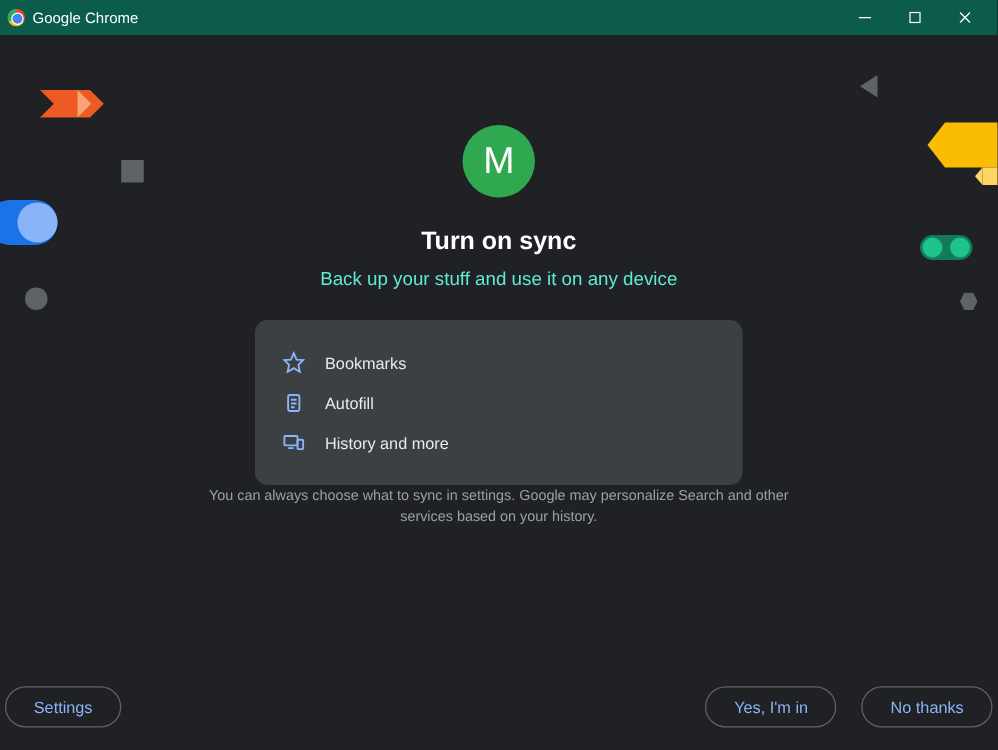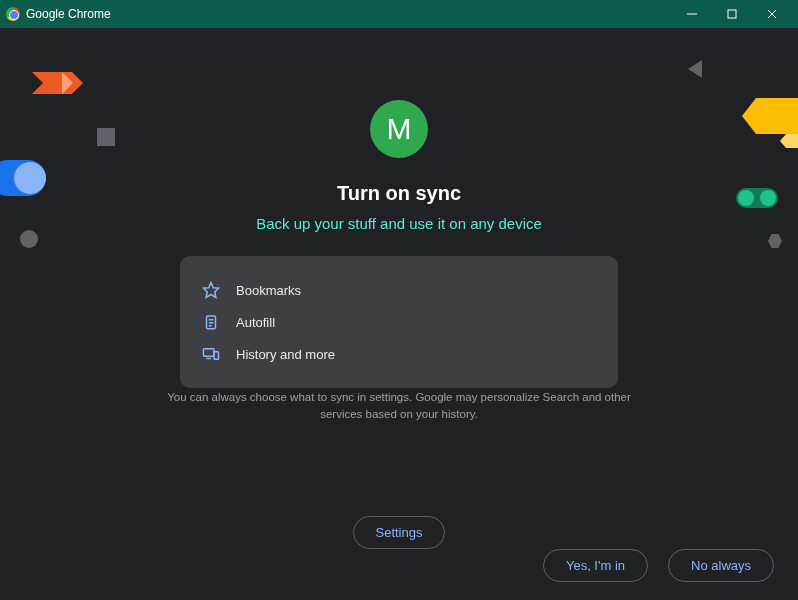--- a/index.html
+++ b/index.html
@@ -199,21 +199,21 @@
       font-weight: 600;
       color: #fff;
     }
     .subheading {
       margin-top: 10px;
       font-size: 15px;
       color: #5eead4;
     }
     .card {
       margin-top: 24px;
-      width: 438px;
+      width: 390px;
       background: #3c4043;
       border-radius: 10px;
       padding: 18px 22px;
     }
     .sync-item {
       display: flex;
       align-items: center;
       gap: 16px;
       padding: 7px 0;
       font-size: 13px;
@@ -231,22 +231,21 @@
       text-align: center;
       max-width: 480px;
       line-height: 1.5;
     }
     .footer {
       position: absolute;
       bottom: 18px;
       left: 0; right: 0;
       display: flex;
       align-items: center;
-      padding: 0 24px;
-      flex-direction: column;
+      padding: 0 4px;
     }
     .pill-btn {
       border: 1px solid #5f6368;
       background: transparent;
       color: #8ab4f8;
       font-size: 13px;
       padding: 8px 22px;
       border-radius: 20px;
       cursor: pointer;
     }
@@ -333,15 +332,15 @@
     </div>
   </div>
 
   <div class="disclaimer">You can always choose what to sync in settings. Google may personalize Search and other services based on your history.</div>
 </div>
 
 <div class="footer">
   <button class="pill-btn">Settings</button>
   <div class="footer-right">
     <button class="pill-btn">Yes, I'm in</button>
-    <button class="pill-btn">No always</button>
+    <button class="pill-btn">No thanks</button>
   </div>
 </div>
 
 </body></html>

